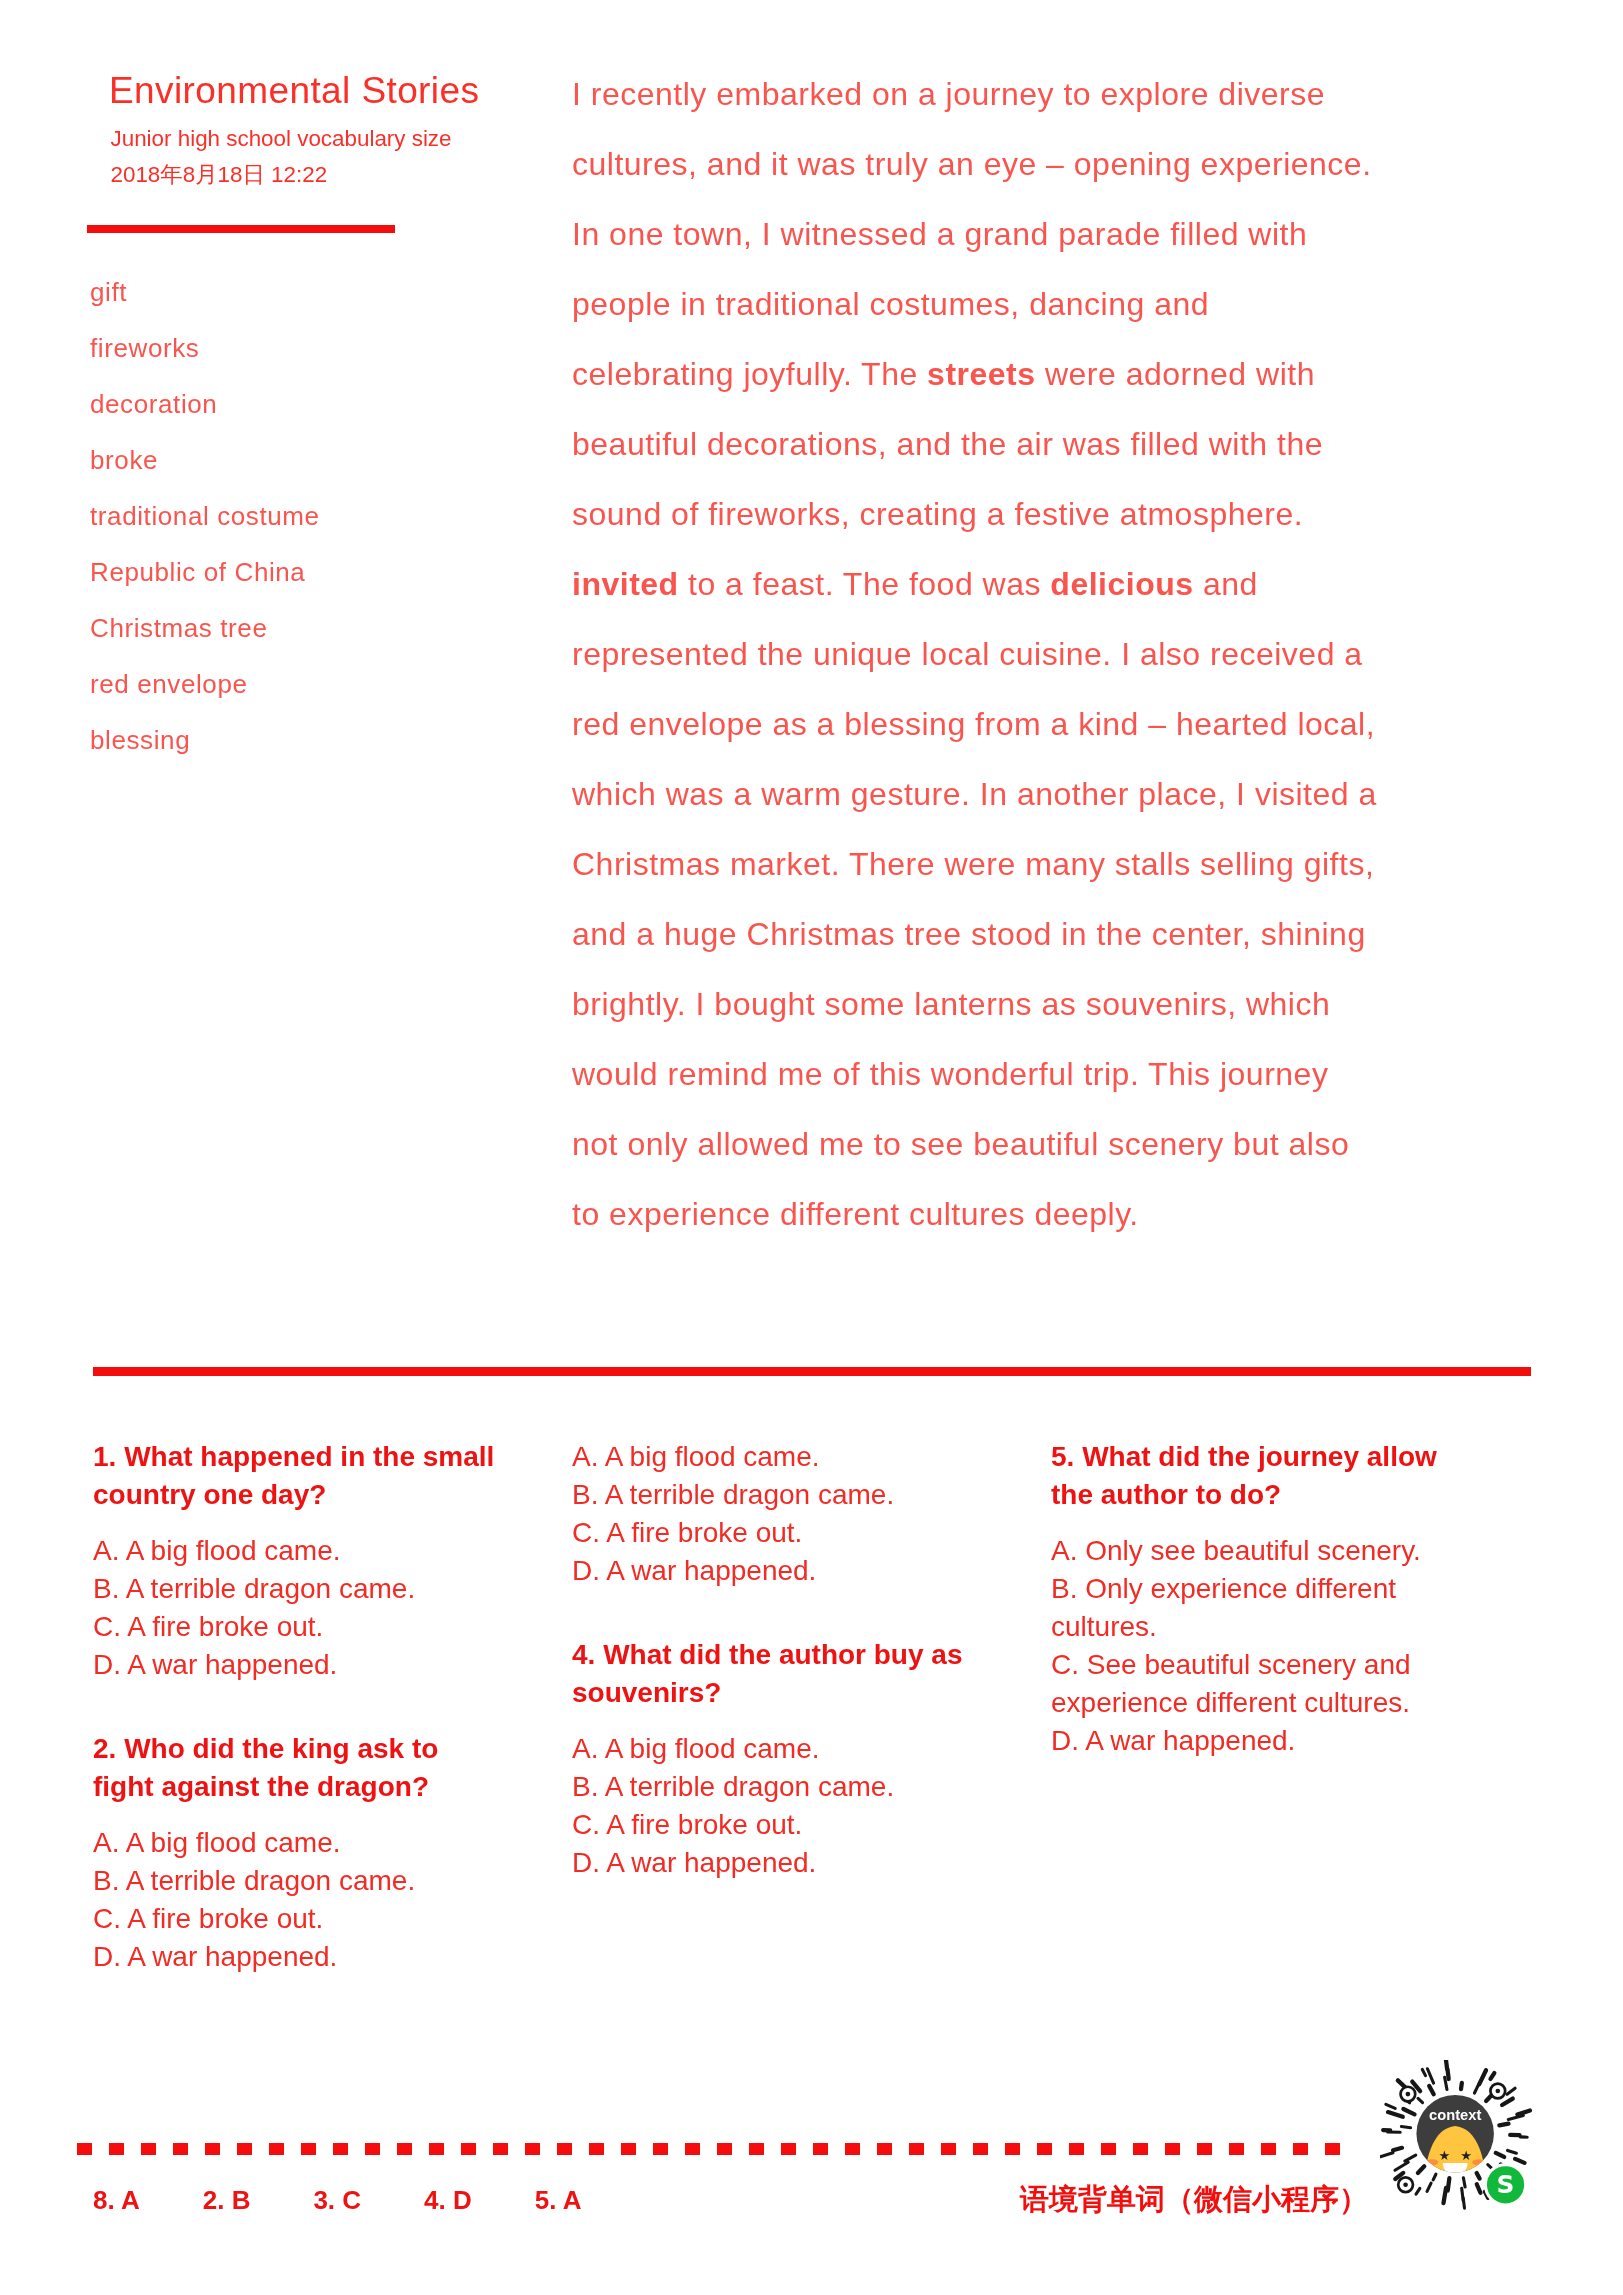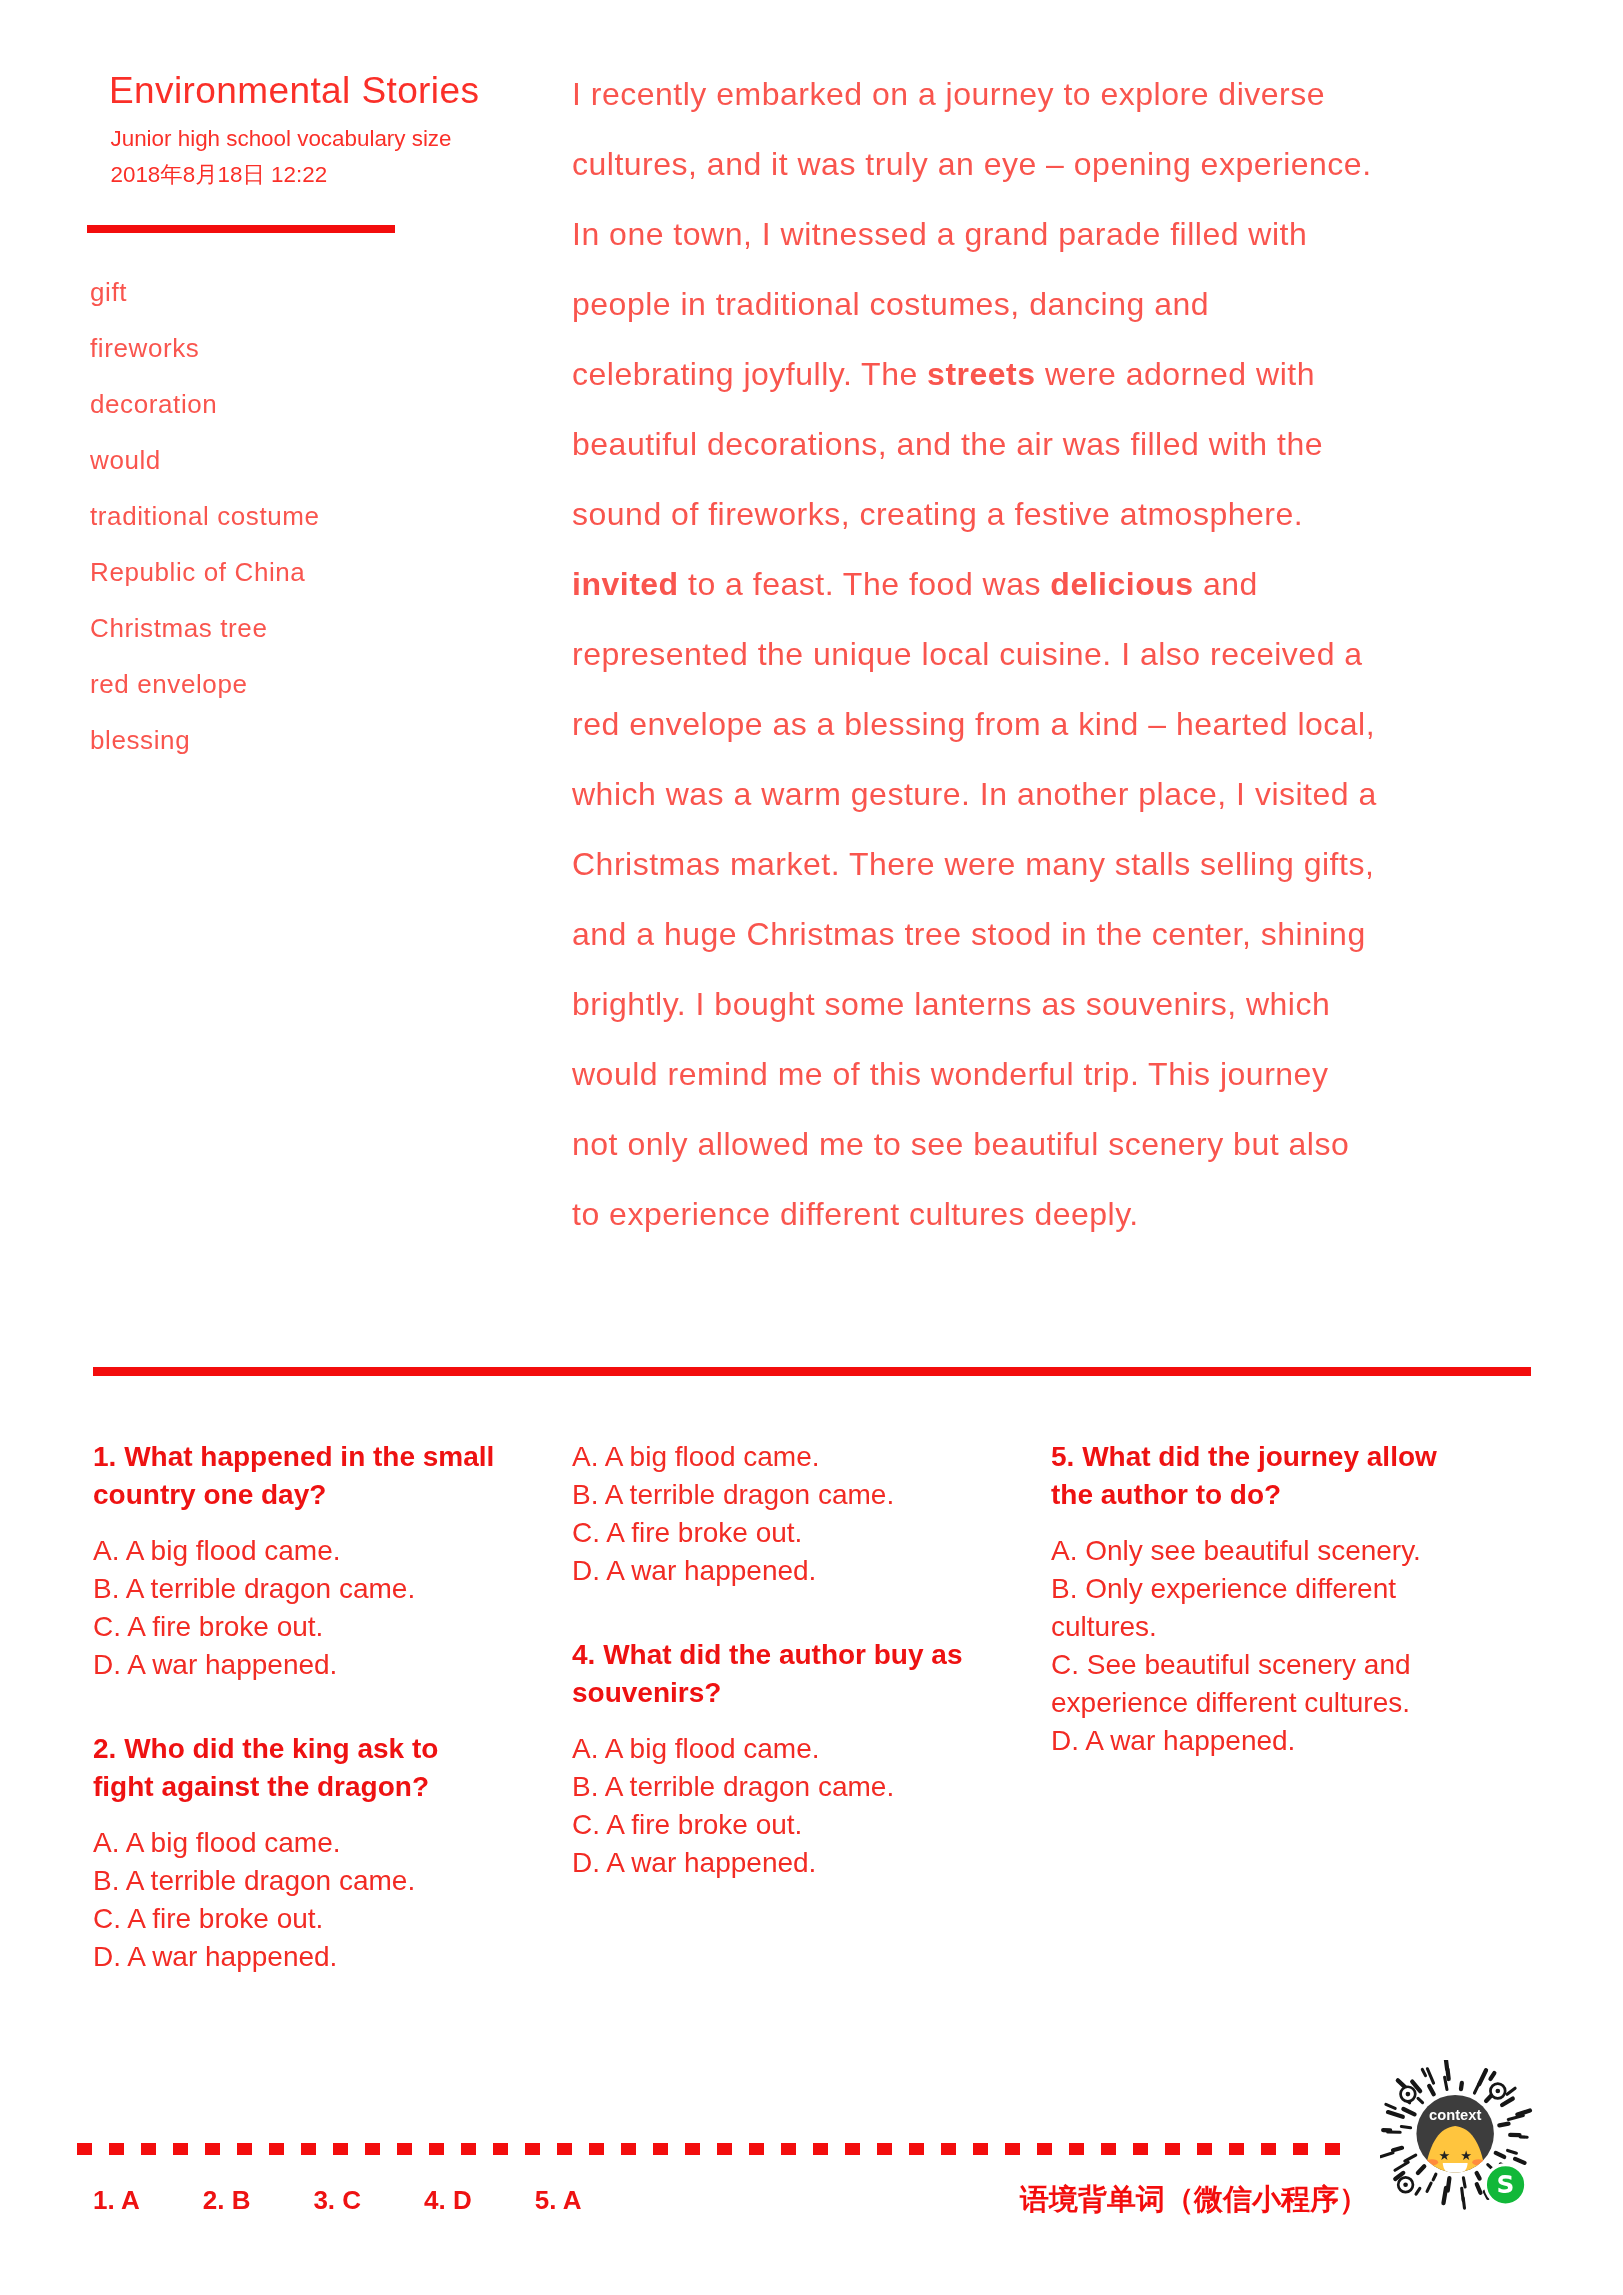--- a/index.html
+++ b/index.html
@@ -96,21 +96,21 @@
   <div class="doc-subtitle">Junior high school vocabulary size</div>
   <div class="doc-date">2018年8月18日 12:22</div>
 </div>
 
 <div class="title-rule"></div>
 
 <div class="vocab-list">
     <div class="vocab-item">gift</div>
     <div class="vocab-item">fireworks</div>
     <div class="vocab-item">decoration</div>
-    <div class="vocab-item">would</div>
+    <div class="vocab-item">broke</div>
     <div class="vocab-item">traditional costume</div>
     <div class="vocab-item">Republic of China</div>
     <div class="vocab-item">Christmas tree</div>
     <div class="vocab-item">red envelope</div>
     <div class="vocab-item">blessing</div>
   </div>
 
 <div class="passage">
     <div class="p-line"><span>I recently embarked on a journey to explore diverse</span></div>
     <div class="p-line"><span>cultures, and it was truly an eye – opening experience.</span></div>
@@ -186,21 +186,21 @@
         <div class="q-option">C. See beautiful scenery and
 experience different cultures.</div>
         <div class="q-option">D. A war happened.</div>
       </div>
     </div>
   </div>
 
 <div class="answer-rule"></div>
 
 <div class="answer-key">
-    <span class="answer">1. A</span>
+    <span class="answer">8. A</span>
     <span class="answer">2. B</span>
     <span class="answer">3. C</span>
     <span class="answer">4. D</span>
     <span class="answer">5. A</span>
   </div>
 
 <div class="footer-brand">语境背单词（微信小程序）</div>
 
 <div class="qr-wrap">
   <svg width="155" height="155" viewBox="0 0 200 200">

